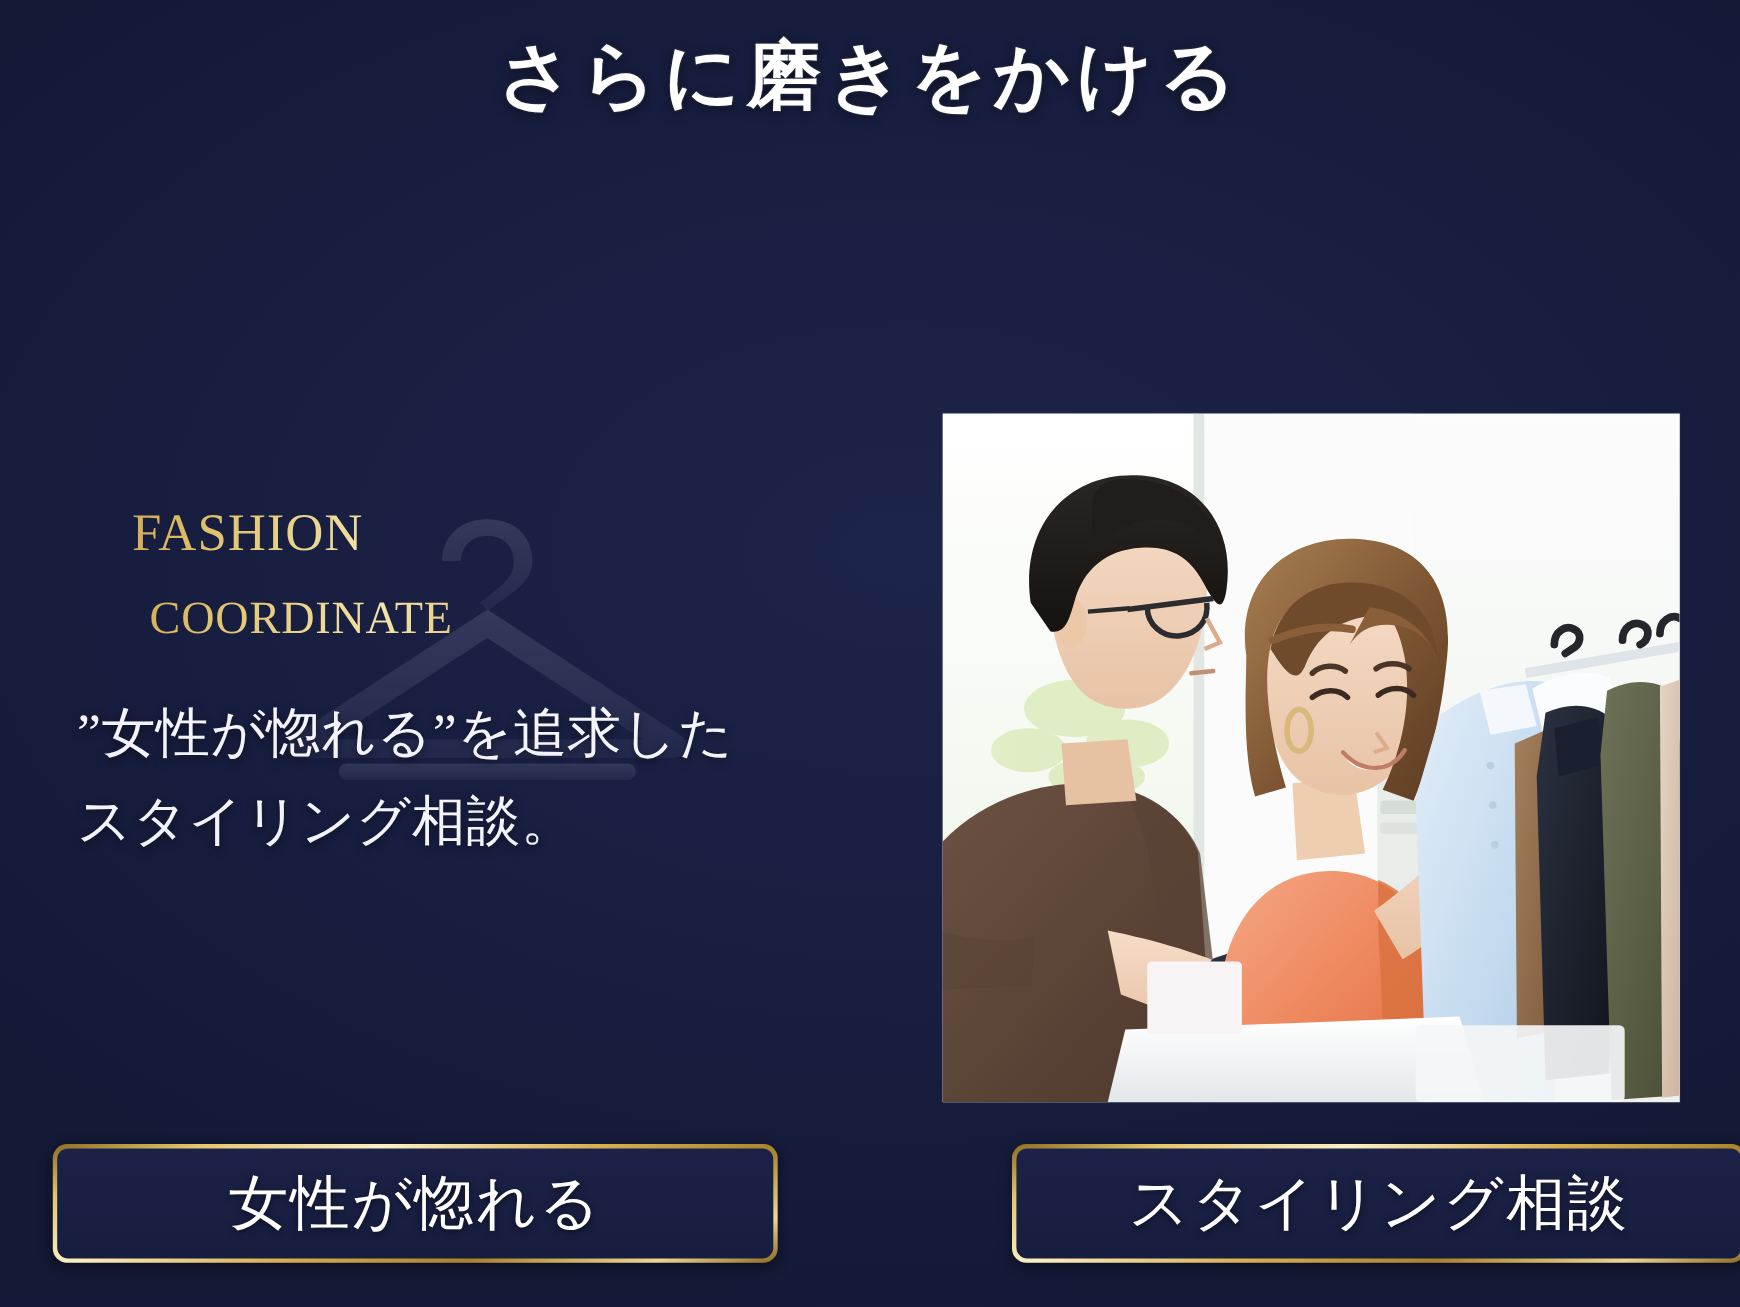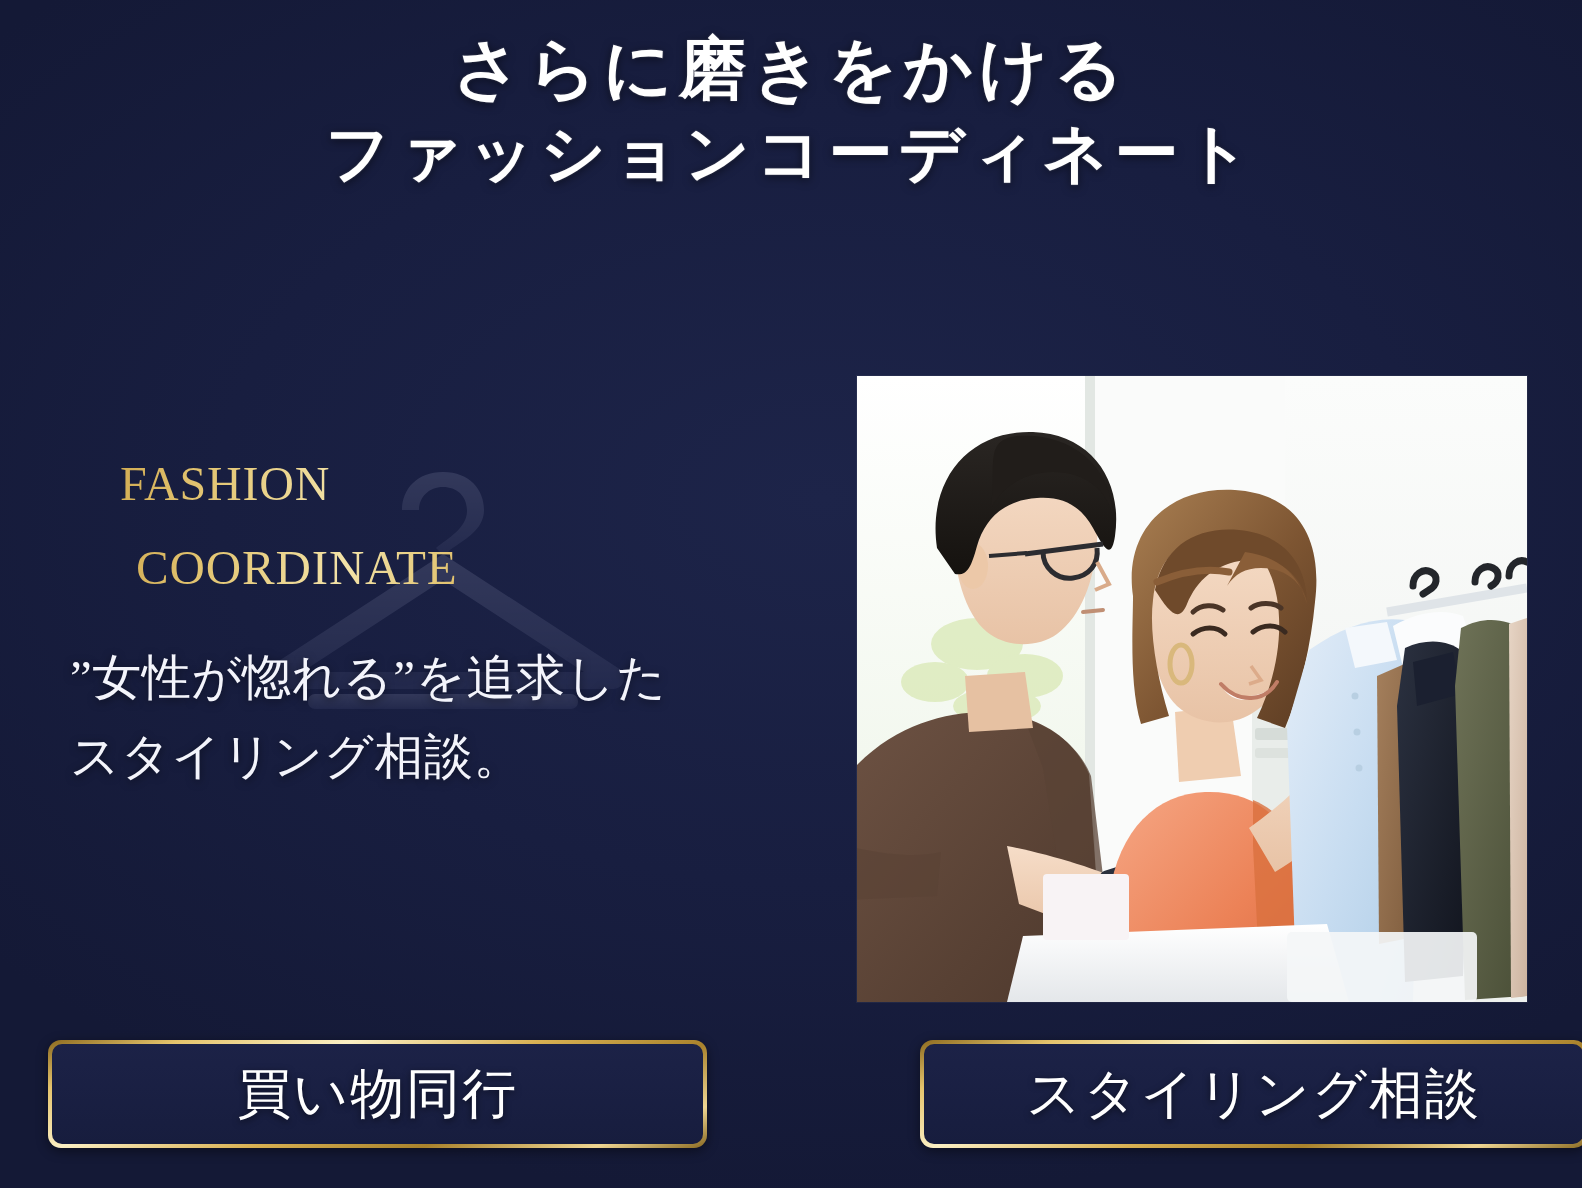--- a/index.html
+++ b/index.html
@@ -62,21 +62,21 @@
     display:block;
     background:linear-gradient(100deg,#c79c3e 0%,#e3c572 22%,#f3e3a8 42%,#dcb95f 62%,#c59a3c 82%,#e8cf86 100%);
     -webkit-background-clip:text;
     background-clip:text;
     color:transparent;
     -webkit-text-fill-color:transparent;
     font-variant:small-caps;
     text-transform:lowercase;
   }
   .brand-line.l1 { font-size:69px; padding-left:62px; letter-spacing:.012em; }
-  .brand-line.l2 { font-size:70px; padding-left:78px; letter-spacing:.012em; margin-top:8px; }
+  .brand-line.l2 { font-size:60px; padding-left:78px; letter-spacing:.012em; margin-top:8px; }
 
   .lead {
     position:relative;
     z-index:2;
     margin-top:40px;
     padding-left:12px;
     color:#f3f4fb;
     font-family:"Liberation Serif","DejaVu Serif",serif;
     font-size:49px;
     line-height:1.62;
@@ -127,21 +127,20 @@
   #btn-shopping { left:48px;  width:659px; }
   #btn-styling  { left:920px; width:667px; }
 </style>
 </head>
 <body>
 
 <div id="stage">
 
   <h1 class="heading">
     <span>さらに磨きをかける</span>
-    <span class="line2">ファッションコーディネート</span>
   </h1>
 
   <div class="left-col">
 
     <div class="hanger-wm">
       <svg viewBox="0 0 390 255" xmlns="http://www.w3.org/2000/svg" aria-hidden="true">
         <defs>
           <linearGradient id="wmg" x1="0" y1="0" x2="0" y2="1">
             <stop offset="0%" stop-color="#6d7292"></stop>
             <stop offset="70%" stop-color="#4c5274"></stop>
@@ -341,21 +340,21 @@
       </g>
 
       <path d="M166 560 L470 548 L492 626 L150 626 Z" fill="url(#counter)"></path>
       <rect x="186" y="498" width="86" height="66" rx="4" fill="#f8f3f5"></rect>
       <rect x="430" y="556" width="190" height="70" rx="5" fill="#f4f6f7" opacity=".92"></rect>
     </svg>
   </div>
 
   <div class="btn" id="btn-shopping">
     <div class="btn-inner">
-      <span class="btn-label">買い物同行</span>
+      <span class="btn-label">女性が惚れる</span>
     </div>
   </div>
 
   <div class="btn" id="btn-styling">
     <div class="btn-inner">
       <span class="btn-label">スタイリング相談</span>
     </div>
   </div>
 
 </div>

